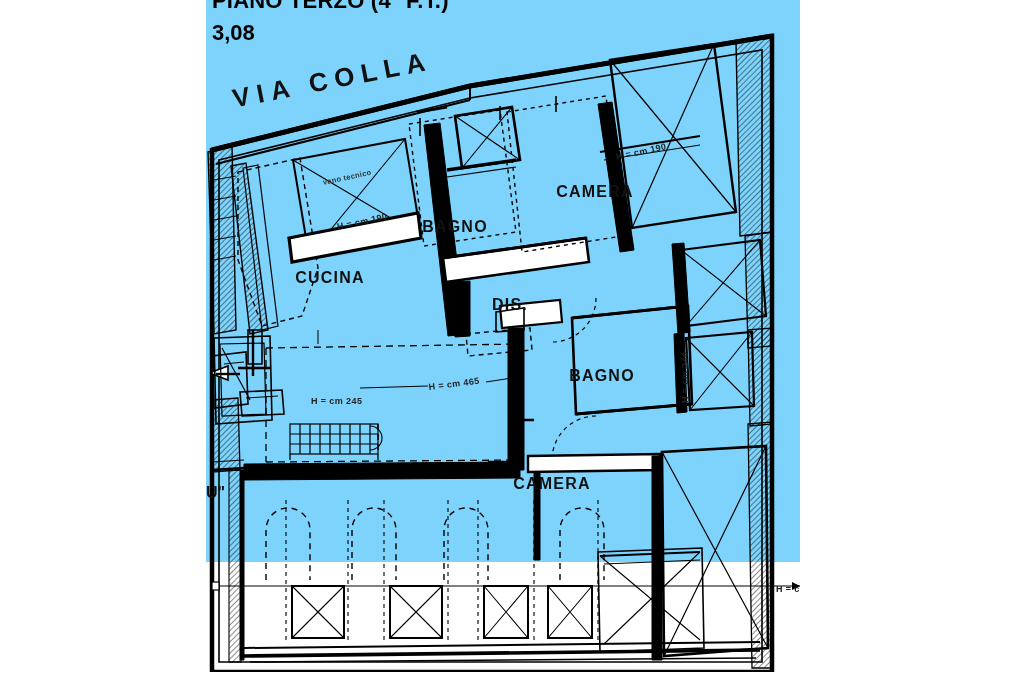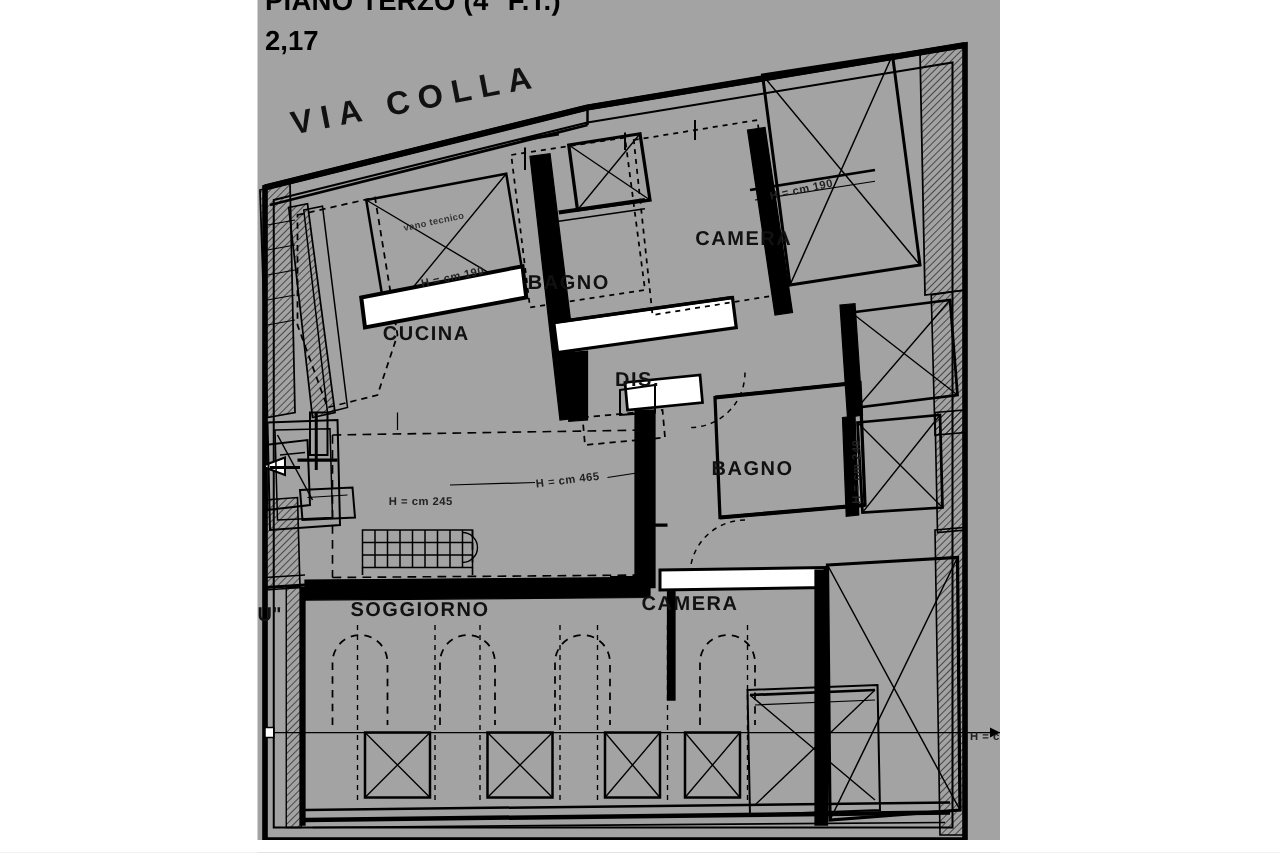--- a/index.html
+++ b/index.html
@@ -1,21 +1,21 @@
 <!DOCTYPE html>
 <html><head>
 <meta charset="utf-8">
 <title>Planimetria</title>
 <style>
   html,body{margin:0;padding:0;background:#ffffff;}
   body{
     width:1024px;height:682px;overflow:hidden;position:relative;
     font-family:"Liberation Sans", sans-serif;color:#000;
   }
-  #sheet{position:absolute;left:0;top:0;width:1024px;height:682px;background:#a3a3a3;}
+  #sheet{position:absolute;left:0;top:0;width:1024px;height:562px;background:#7dd3fc;}
   svg.plan{position:absolute;left:0;top:0;width:1024px;height:682px;}
   .title-block{position:absolute;left:212px;top:-12px;width:420px;}
   .title-line1{
     font-family:"Liberation Sans", sans-serif;
     font-weight:bold;font-size:22px;letter-spacing:.2px;white-space:nowrap;
   }
   .title-line2{
     font-family:"Liberation Sans", sans-serif;
     font-weight:bold;font-size:22px;margin-top:6px;white-space:nowrap;
   }
@@ -231,31 +231,30 @@
       <path d="M556,96 L556,112" stroke-width="1.6"></path>
       <path d="M420,118 L420,136" stroke-width="1.6"></path>
       <path d="M212,470 L244,468" stroke-width="2.6"></path>
       <path d="M212,462 L244,460" stroke-width="1.2"></path>
 
     </g>
   </svg>
 
   <div class="title-block">
     <div class="title-line1">PIANO TERZO (4° F.T.)</div>
-    <div class="title-line2">2,17</div>
+    <div class="title-line2">3,08</div>
   </div>
 
   <div class="street-label" id="street-label" style="left:230px;top:84px;transform:rotate(-11deg);transform-origin:left top;">VIA COLLA</div>
 
-  <div class="room-label" id="room-cucina" style="left: 330px; top: 268px; transform: translate(-50%, -50%); margin-left: 11px;">CUCINA</div>
+  <div class="room-label" id="room-cucina" style="left: 330px; top: 278px; transform: translate(-50%, -50%);">CUCINA</div>
   <div class="room-label" id="room-bagno-1" style="left: 455px; top: 227px; transform: translate(-50%, -50%);">BAGNO</div>
   <div class="room-label" id="room-camera-1" style="left: 595px; top: 192px; transform: translate(-50%, -50%);">CAMERA</div>
   <div class="room-label" id="room-dis" style="left: 510px; top: 305px; transform: translate(-50%, -50%);">DIS.</div>
   <div class="room-label" id="room-bagno-2" style="left: 602px; top: 376px; transform: translate(-50%, -50%);">BAGNO</div>
-  <div class="room-label" id="room-soggiorno" style="left: 336px; top: 489px; transform: translate(-50%, -50%);">SOGGIORNO</div>
   <div class="room-label" id="room-camera-2" style="left: 552px; top: 484px; transform: translate(-50%, -50%);">CAMERA</div>
 
   <div class="note-small" id="ann-0" style="left: 322px; top: 178px; transform-origin: left top; transform: rotate(-12deg);">vano tecnico</div>
   <div class="note" id="ann-1" style="left: 336px; top: 222px; transform-origin: left top; transform: rotate(-12deg);">H = cm 190</div>
   <div class="note" id="ann-2" style="left: 615px; top: 152px; transform-origin: left top; transform: rotate(-12deg);">H = cm 190</div>
   <div class="note" id="ann-3" style="left: 291px; top: 396px; transform-origin: left top; transform: rotate(0deg); padding-left: 20px;">H = cm 245</div>
   <div class="note" id="ann-4" style="left: 428px; top: 382px; transform-origin: left top; transform: rotate(-7deg);">H = cm 465</div>
   <div class="note" id="ann-5" style="left: 680px; top: 403px; transform-origin: left top; transform: rotate(-90deg);">H = cm 240</div>
   <div class="note" id="ann-6" style="left: 776px; top: 584px; transform-origin: left top; transform: rotate(0deg);">H = cm</div>
 

